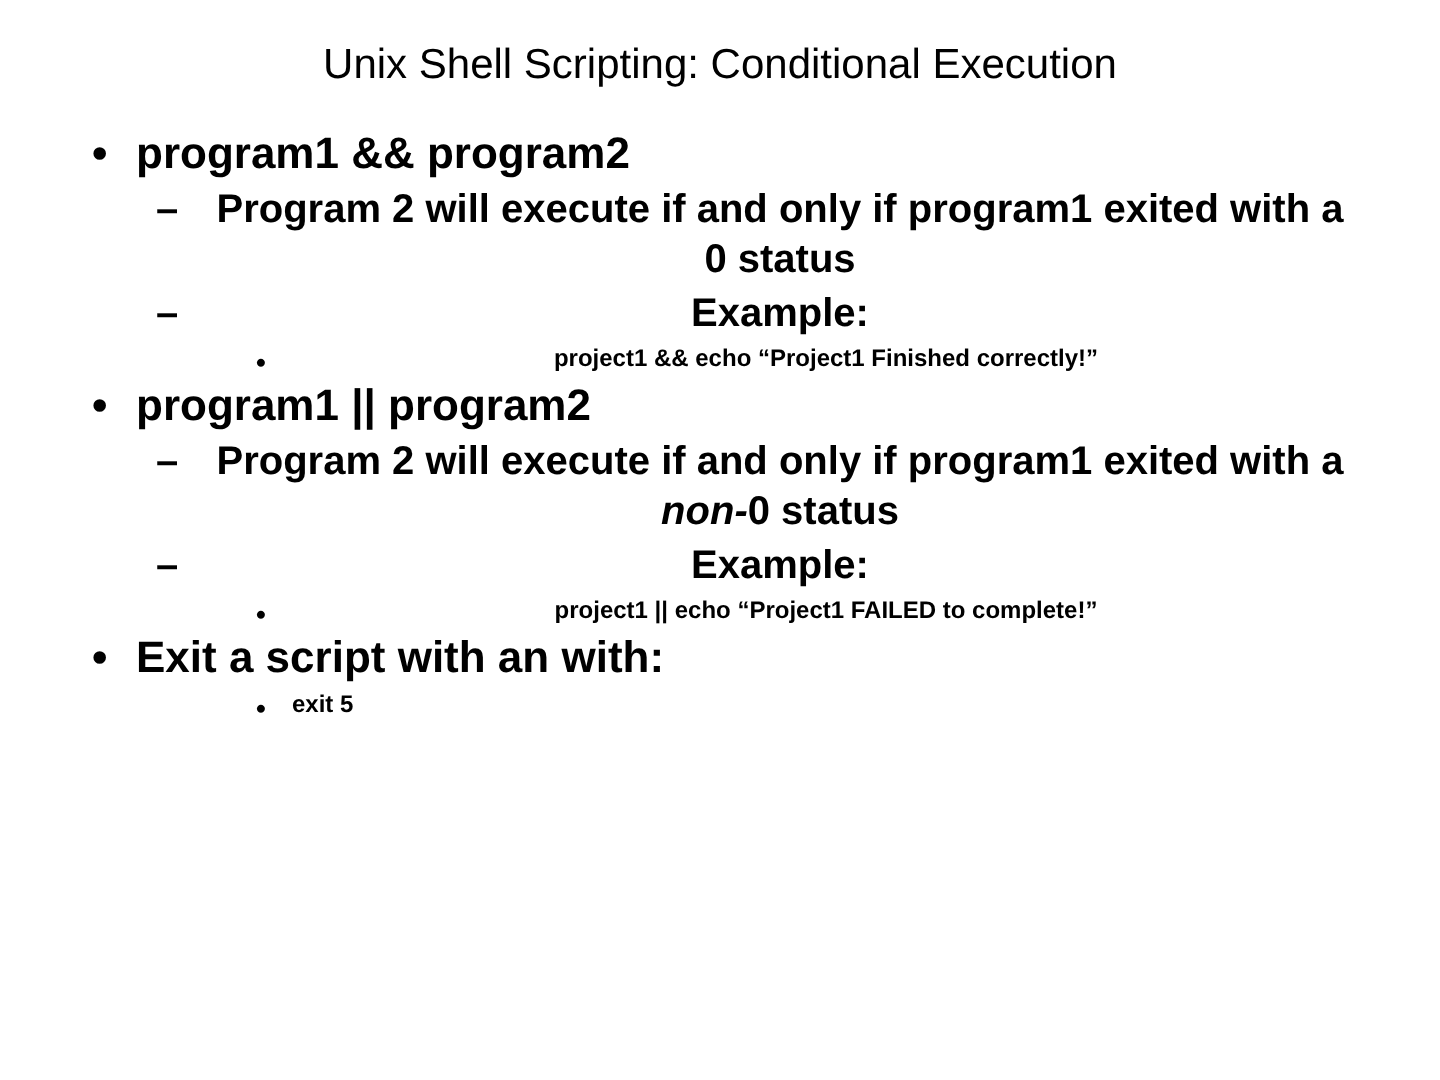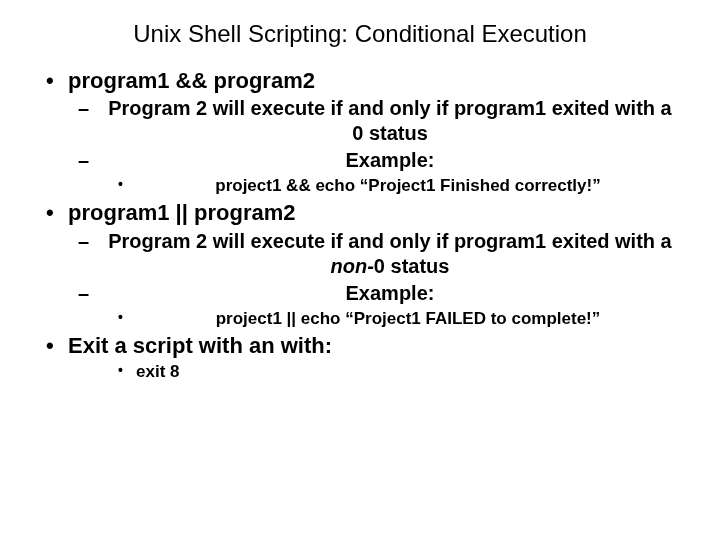--- a/index.html
+++ b/index.html
@@ -6,21 +6,21 @@
   body {
     width: 720px;
     height: 540px;
     background: #ffffff;
     font-family: Arial, Helvetica, sans-serif;
     color: #000;
     padding: 20px 40px 20px 40px;
     overflow: hidden;
   }
   .title {
-    font-size: 24px;
+    font-size: 21px;
     font-weight: normal;
     text-align: center;
     line-height: 1.2;
     margin-bottom: 18px;
   }
   ul.lvl1 {
     list-style: none;
     padding-left: 28px;
     font-weight: bold;
   }
@@ -53,24 +53,25 @@
     position: absolute;
     left: -22px;
     top: 0;
   }
   ul.lvl3 {
     list-style: none;
     padding-left: 36px;
     margin-top: 2px;
   }
   ul.lvl3 > li {
-    font-size: 17px;
+    font-size: 12px;
     line-height: 1.3;
     position: relative;
     margin-bottom: 2px;
+    margin-left: 10px;
   }
   ul.lvl3 > li::before {
     content: "•";
     position: absolute;
     left: -18px;
     top: 0;
     font-size: 14px;
   }
   .italic { font-style: italic; margin-top: 35px; }
 </style>
@@ -108,17 +109,17 @@
       </li>
     </ul>
   </li>
 
   <li>
     <span>Exit a script with an with:</span>
     <ul class="lvl2">
       
     </ul>
     <ul class="lvl3" style="padding-left:68px;">
-      <li>exit 8</li>
+      <li>exit 5</li>
     </ul>
   </li>
 
 </ul>
 
 </body></html>

